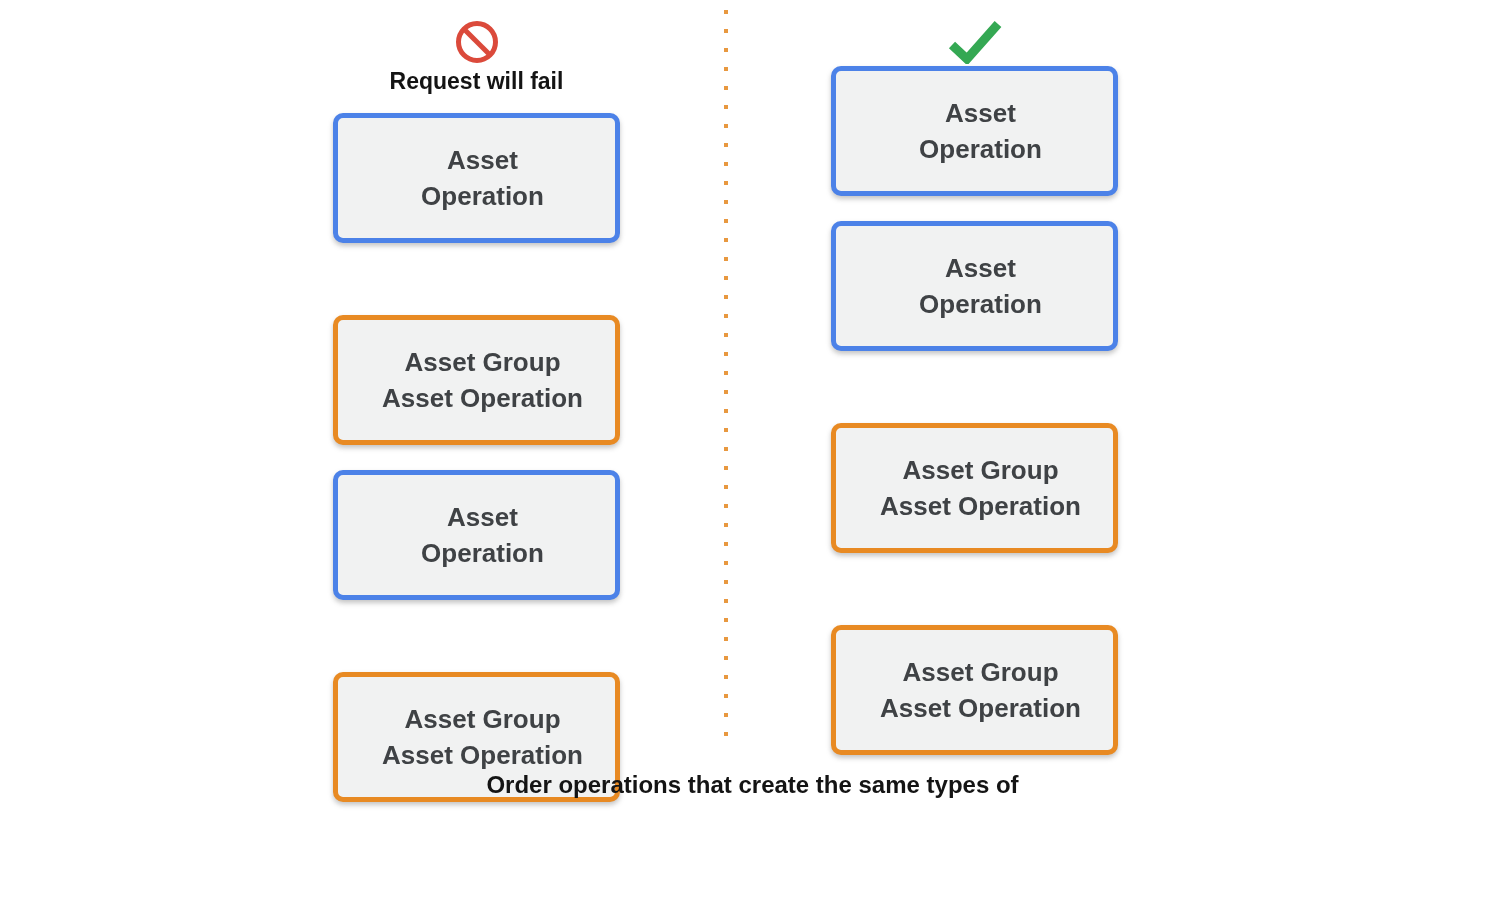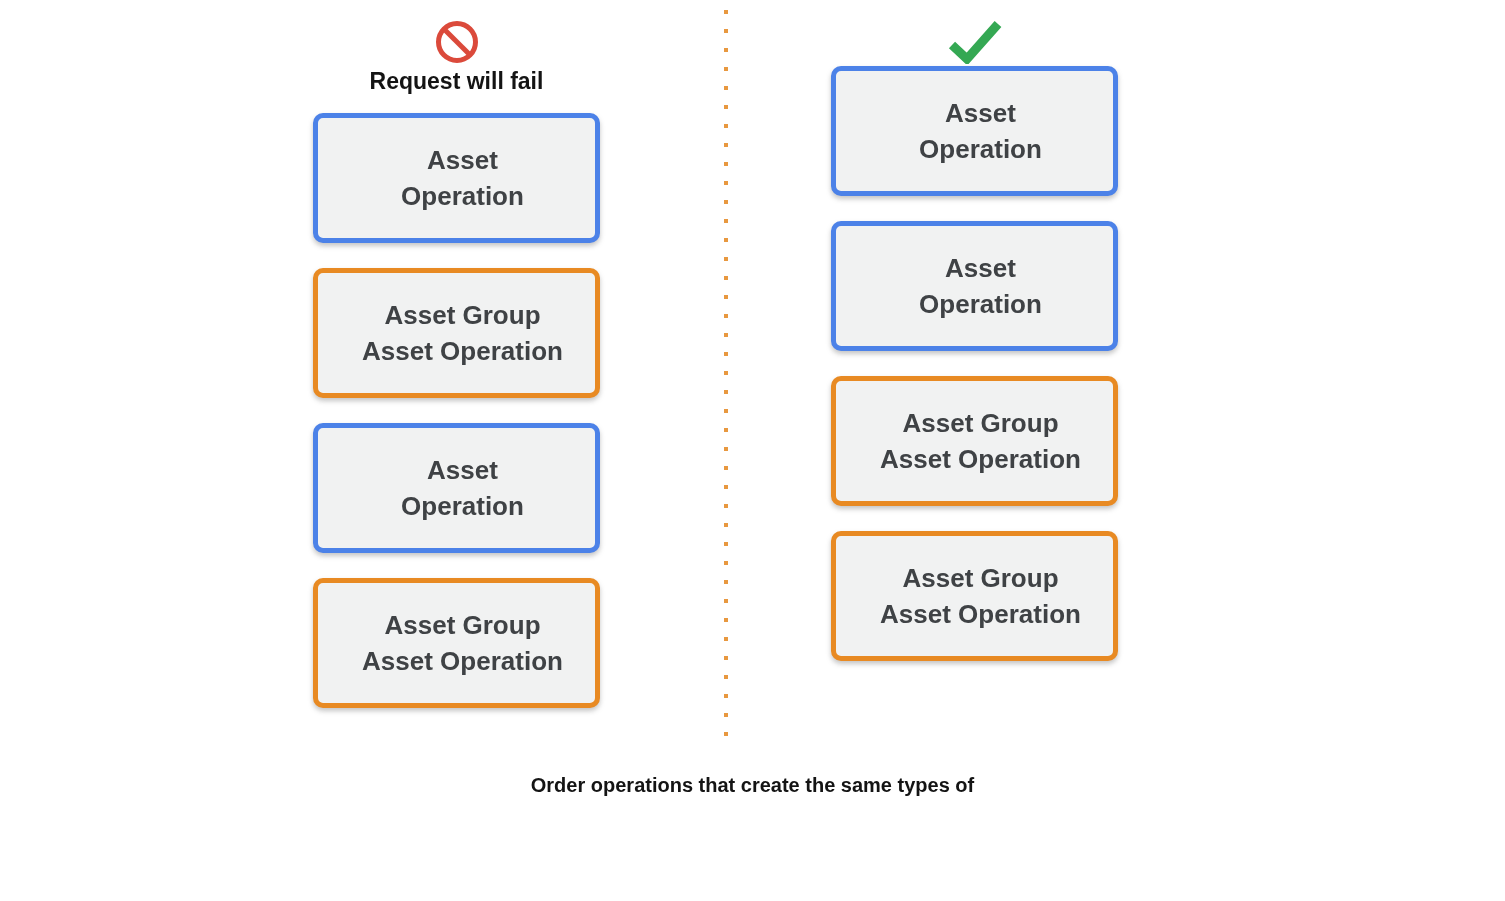--- a/index.html
+++ b/index.html
@@ -15,21 +15,21 @@
     overflow: hidden;
   }
   .column {
     position: absolute;
     top: 18px;
     width: 287px;
     display: flex;
     flex-direction: column;
     align-items: center;
   }
-  .column.fail    { left: 313px; }
+  .column.fail    { left: 333px; }
   .column.succeed { left: 831px; }
   .col-icon {
     height: 48px;
     display: flex;
     align-items: center;
     justify-content: center;
   }
   .col-heading {
     font-size: 23px;
     font-weight: bold;
@@ -53,42 +53,42 @@
     font-size: 26px;
     font-weight: bold;
     line-height: 36px;
     color: var(--box-text, #3f4245);
     text-align: center;
     box-shadow: 0 3px 5px rgba(110,110,110,0.40);
     border: 5px solid transparent;
     padding-left: 12px;
   }
   .box.blue   { border-color: var(--blue-border, #4c82e8); }
-  .box.orange { border-color: var(--orange-border, #e88a23); }
+  .box.orange { border-color: var(--orange-border, #e88a23); margin-top: 47px; }
   .divider {
     position: absolute;
     left: 724px;
     top: 10px;
     width: 4px;
     height: 728px;
     background: repeating-linear-gradient(
       to bottom,
       var(--divider-dot, #e8983f) 0px,
       var(--divider-dot, #e8983f) 4px,
       transparent 4px,
       transparent 19px
     );
   }
   .caption {
     position: absolute;
     left: 0;
     top: 766px;
     width: 100%;
     text-align: center;
-    font-size: 20px;
+    font-size: 24px;
     font-weight: bold;
     line-height: 38px;
     color: var(--caption-text, #141414);
   }
   .no-sign-svg circle,
   .no-sign-svg line { stroke: var(--fail-red, #db4a3b); }
   .check-svg polyline { stroke: var(--success-green, #34a853); }
 </style>
 </head>
 <body>

